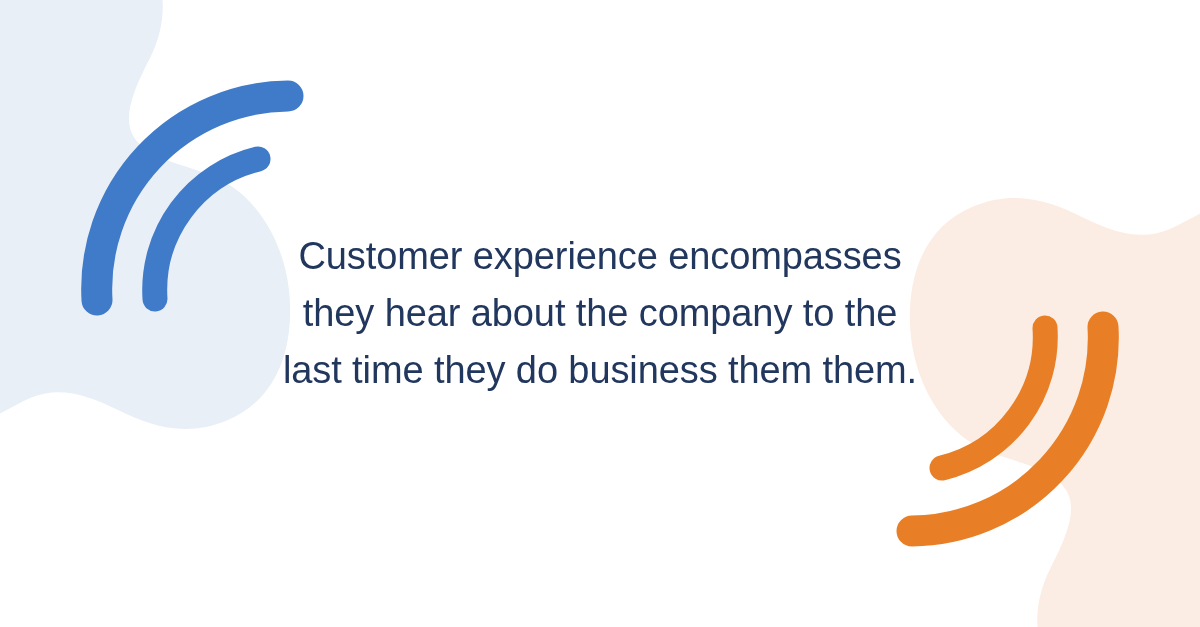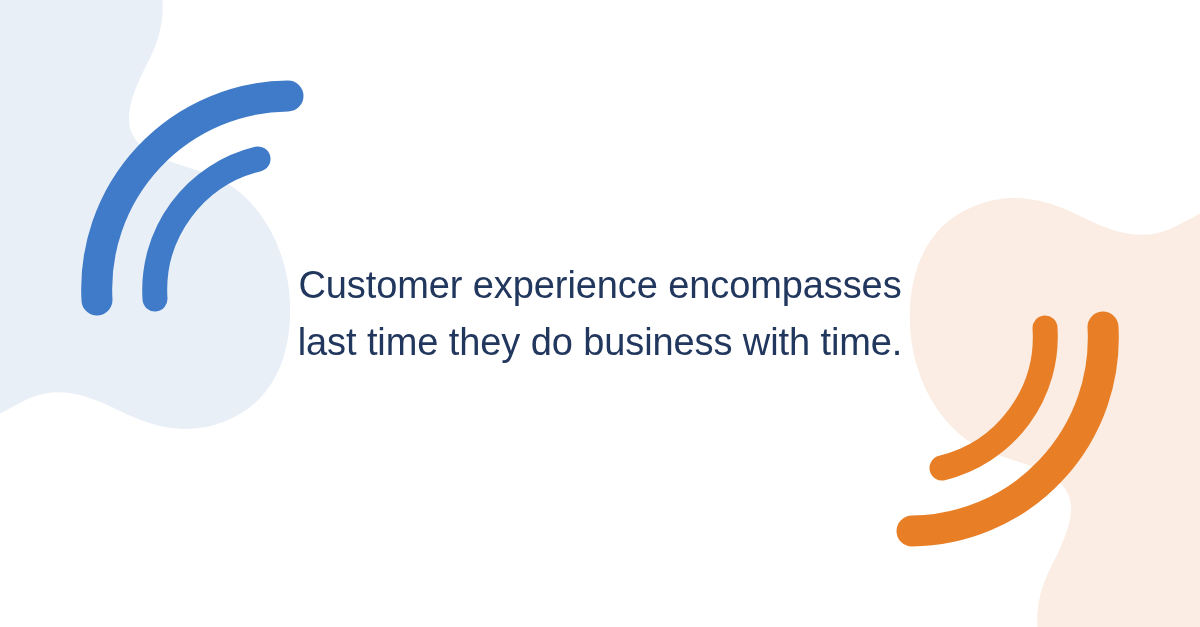--- a/index.html
+++ b/index.html
@@ -93,17 +93,18 @@
 
     <g transform="rotate(180 600 313.5)">
       <path fill="none" stroke="#E87F26" stroke-width="31" stroke-linecap="round" d="M 97,300 A 193,193 0 0 1 288,96"></path>
       <path fill="none" stroke="#E87F26" stroke-width="25" stroke-linecap="round" d="M 155,299 A 135,135 0 0 1 258,159"></path>
     </g>
   </svg>
 
   <div id="quote-block">
     <p id="quote-text">
       <span class="quote-line">Customer experience encompasses</span>
-      <span class="quote-line">last time they do business with time.</span>
+      <span class="quote-line">they hear about the company to the</span>
+      <span class="quote-line">last time they do business them them.</span>
     </p>
   </div>
 
 </div>
 
 </body></html>

